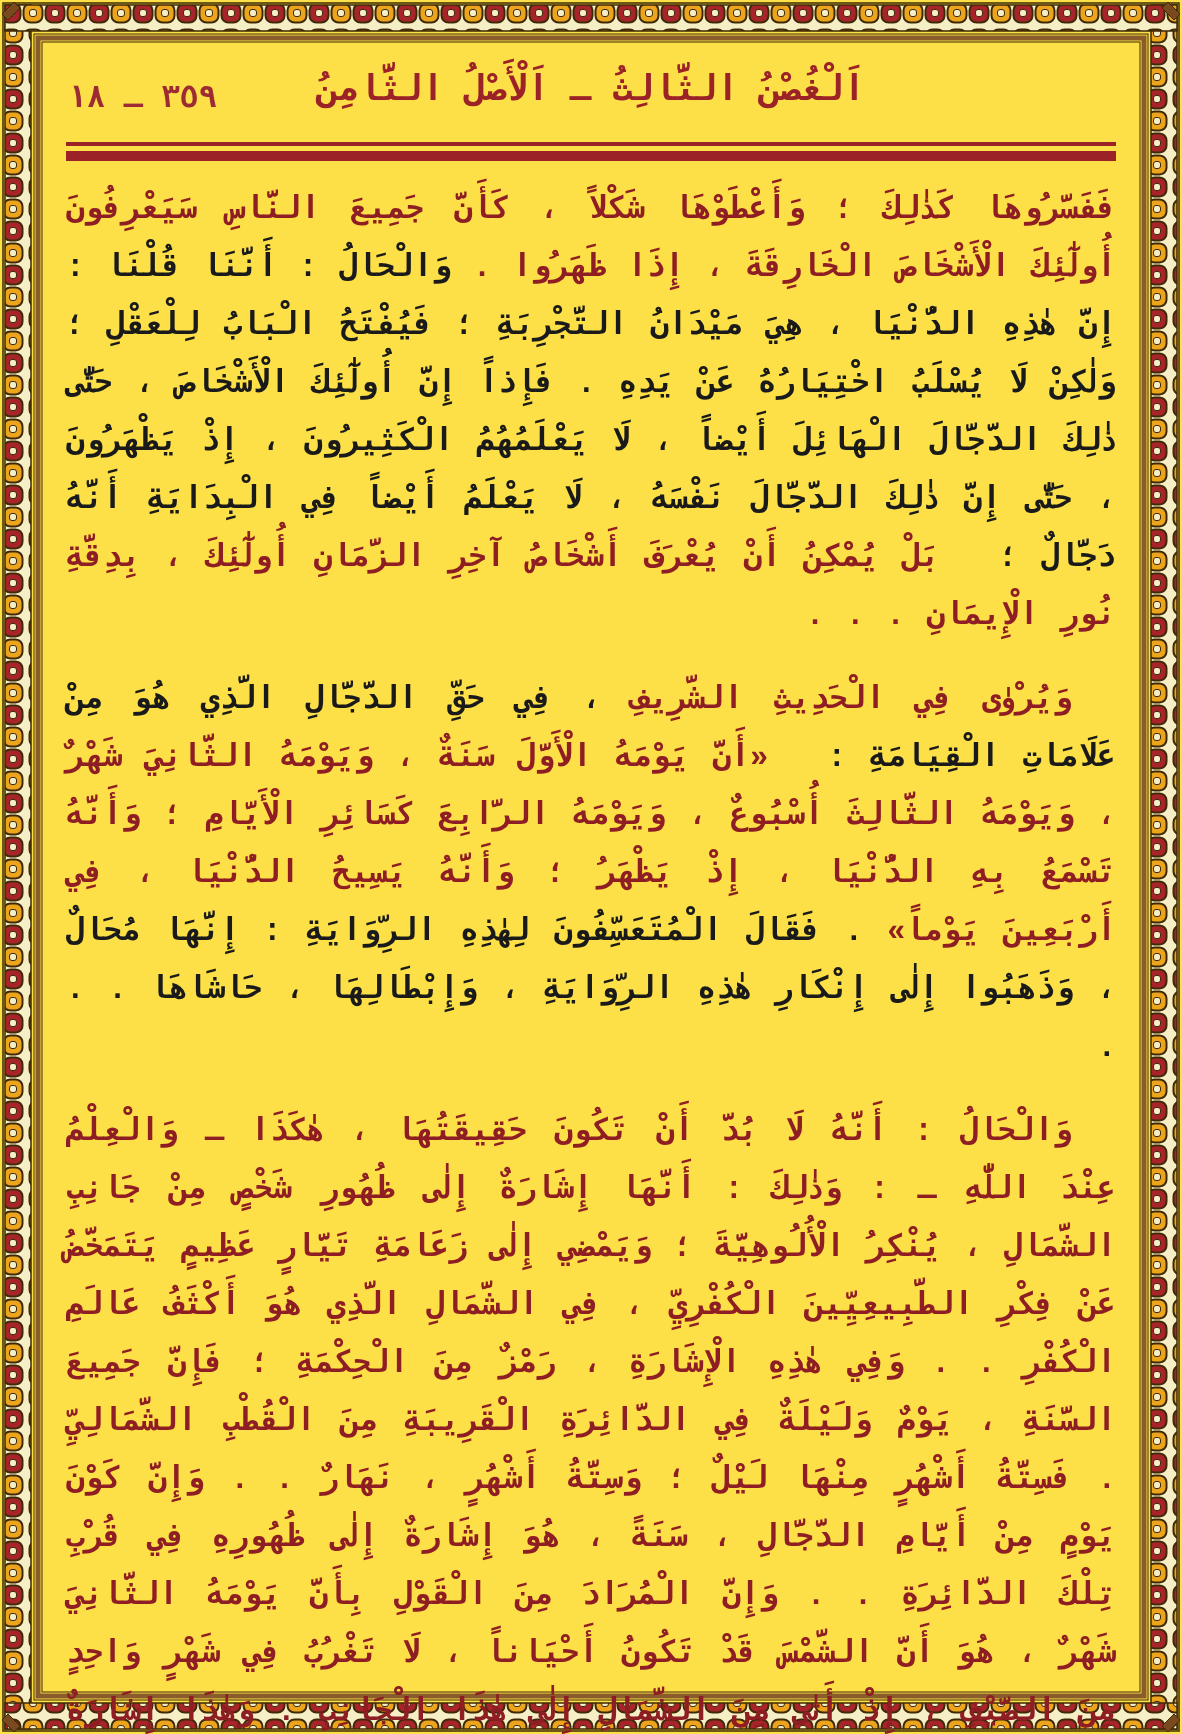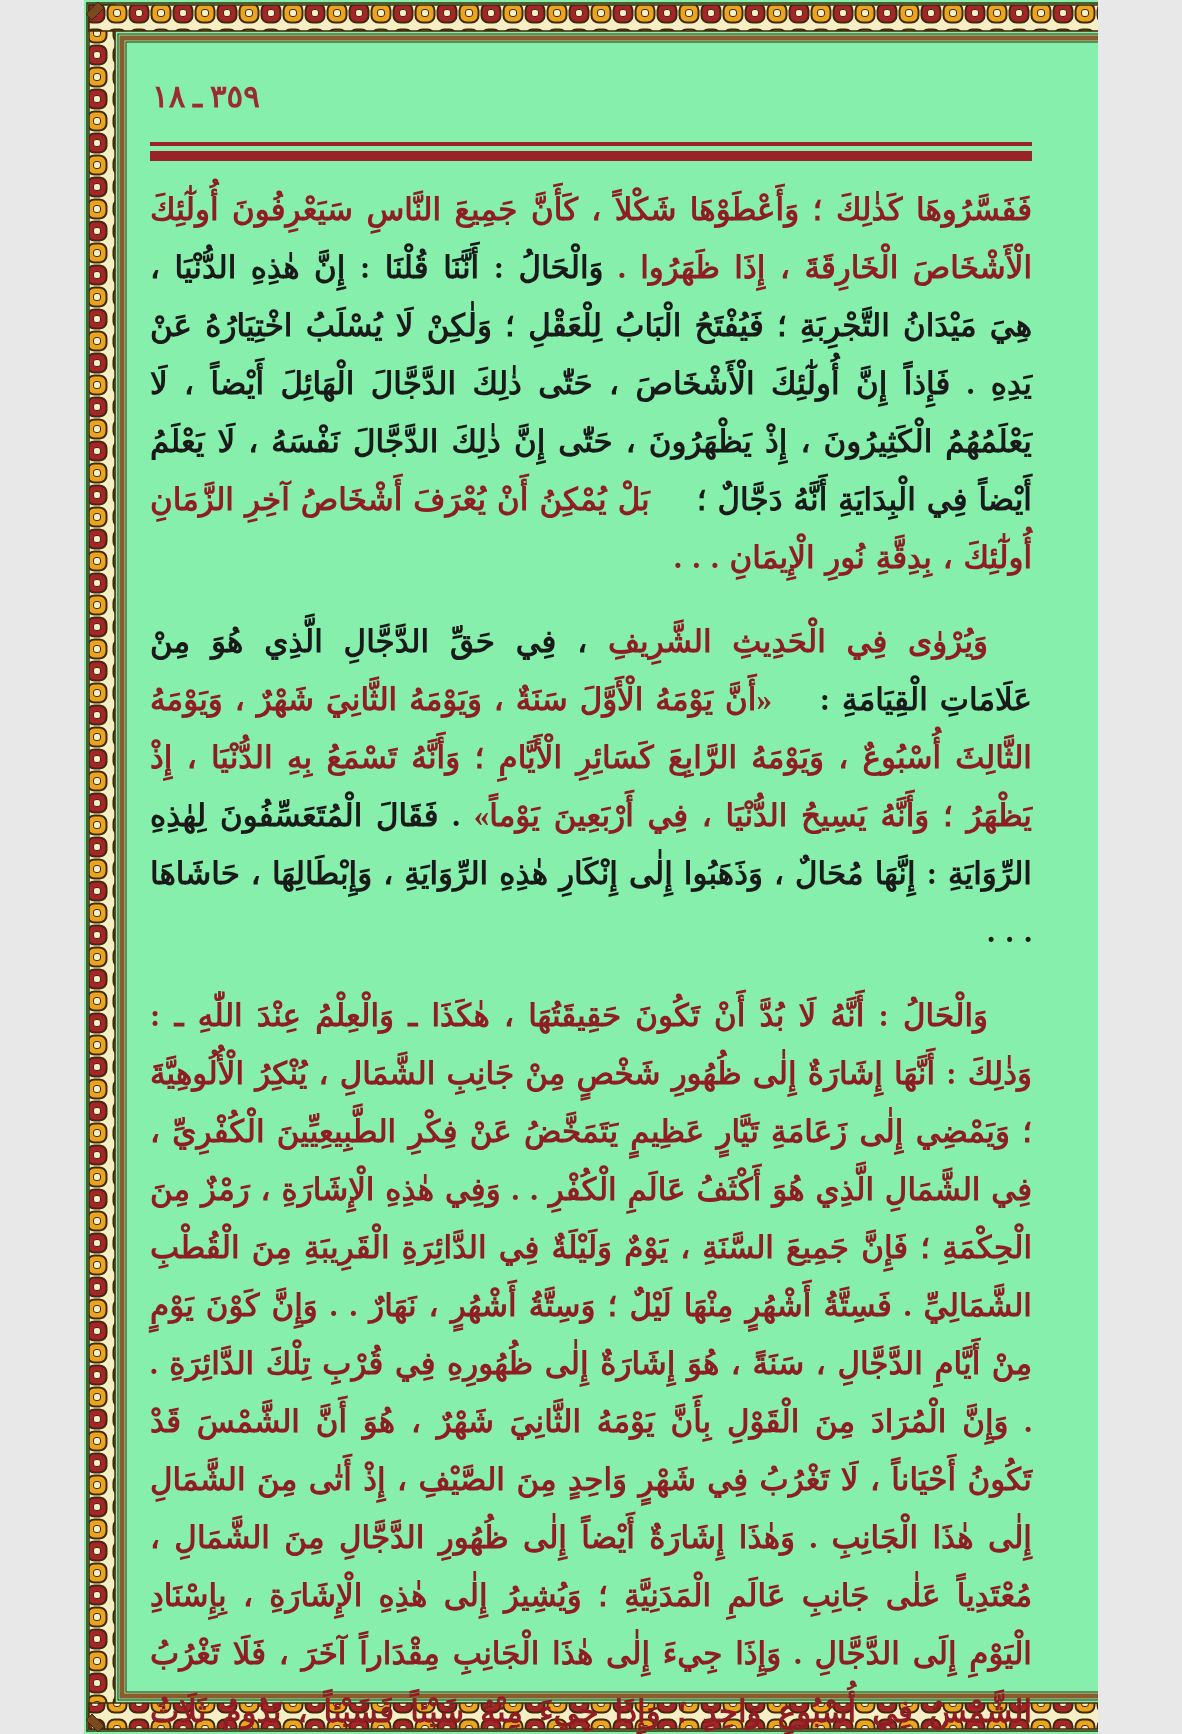--- a/index.html
+++ b/index.html
@@ -1,24 +1,24 @@
 <!DOCTYPE html>
 <html lang="ar"><head>
 <meta charset="utf-8">
 <style>
   html, body { margin: 0; padding: 0; }
   body { background: #e8e8e8; }
   .page {
     position: relative;
-    width: 1014px;
+    width: 1182px;
     height: 1734px;
     margin: 0 auto;
-    background: #86efac;
+    background: #fde047;
     overflow: hidden;
-    font-family: Liberation Serif, serif;
+    font-family: Liberation Mono, monospace;
   }
   .frame {
     position: absolute;
     inset: 0;
     width: 1182px;
     height: 1734px;
     pointer-events: none;
   }
   .content {
     position: absolute;
@@ -105,20 +105,21 @@
       <polygon points="1180,14 1168,2 1162,8 1174,20"></polygon>
       <polygon points="2,1720 14,1732 20,1726 8,1714"></polygon>
       <polygon points="1180,1720 1168,1732 1162,1726 1174,1714"></polygon>
     </g>
   </svg>
 
   <div class="content">
 
     <div class="header">
       <span class="pagenum">١٨ ـ ٣٥٩</span>
+      <span class="title">اَلْغُصْنُ الثَّالِثُ ـ اَلْأَصْلُ الثَّامِنُ</span>
     </div>
 
     <div class="rule">
       <div class="rule-thin"></div>
       <div class="rule-thick"></div>
     </div>
 
     <div class="body">
         <p class="para"><span class="run-red">فَفَسَّرُوهَا كَذٰلِكَ ؛ وَأَعْطَوْهَا شَكْلاً ، كَأَنَّ جَمِيعَ النَّاسِ سَيَعْرِفُونَ أُولٰٓئِكَ الْأَشْخَاصَ الْخَارِقَةَ ، إِذَا ظَهَرُوا . </span><span class="run-black">وَالْحَالُ : أَنَّنَا قُلْنَا : إِنَّ هٰذِهِ الدُّنْيَا ، هِيَ مَيْدَانُ التَّجْرِبَةِ ؛ فَيُفْتَحُ الْبَابُ لِلْعَقْلِ ؛ وَلٰكِنْ لَا يُسْلَبُ اخْتِيَارُهُ عَنْ يَدِهِ . فَإِذاً إِنَّ أُولٰٓئِكَ الْأَشْخَاصَ ، حَتّٰى ذٰلِكَ الدَّجَّالَ الْهَائِلَ أَيْضاً ، لَا يَعْلَمُهُمُ الْكَثِيرُونَ ، إِذْ يَظْهَرُونَ ، حَتّٰى إِنَّ ذٰلِكَ الدَّجَّالَ نَفْسَهُ ، لَا يَعْلَمُ أَيْضاً فِي الْبِدَايَةِ أَنَّهُ دَجَّالٌ ؛ </span><span class="run-red">بَلْ يُمْكِنُ أَنْ يُعْرَفَ أَشْخَاصُ آخِرِ الزَّمَانِ أُولٰٓئِكَ ، بِدِقَّةِ نُورِ الْإِيمَانِ . . .</span></p>
         <p class="para indent"><span class="run-red">وَيُرْوٰى فِي الْحَدِيثِ الشَّرِيفِ </span><span class="run-black">، فِي حَقِّ الدَّجَّالِ الَّذِي هُوَ مِنْ عَلَامَاتِ الْقِيَامَةِ : </span><span class="run-red">«أَنَّ يَوْمَهُ الْأَوَّلَ سَنَةٌ ، وَيَوْمَهُ الثَّانِيَ شَهْرٌ ، وَيَوْمَهُ الثَّالِثَ أُسْبُوعٌ ، وَيَوْمَهُ الرَّابِعَ كَسَائِرِ الْأَيَّامِ ؛ وَأَنَّهُ تَسْمَعُ بِهِ الدُّنْيَا ، إِذْ يَظْهَرُ ؛ وَأَنَّهُ يَسِيحُ الدُّنْيَا ، فِي أَرْبَعِينَ يَوْماً» </span><span class="run-black">. فَقَالَ الْمُتَعَسِّفُونَ لِهٰذِهِ الرِّوَايَةِ : إِنَّهَا مُحَالٌ ، وَذَهَبُوا إِلٰى إِنْكَارِ هٰذِهِ الرِّوَايَةِ ، وَإِبْطَالِهَا ، حَاشَاهَا . . .</span></p>

